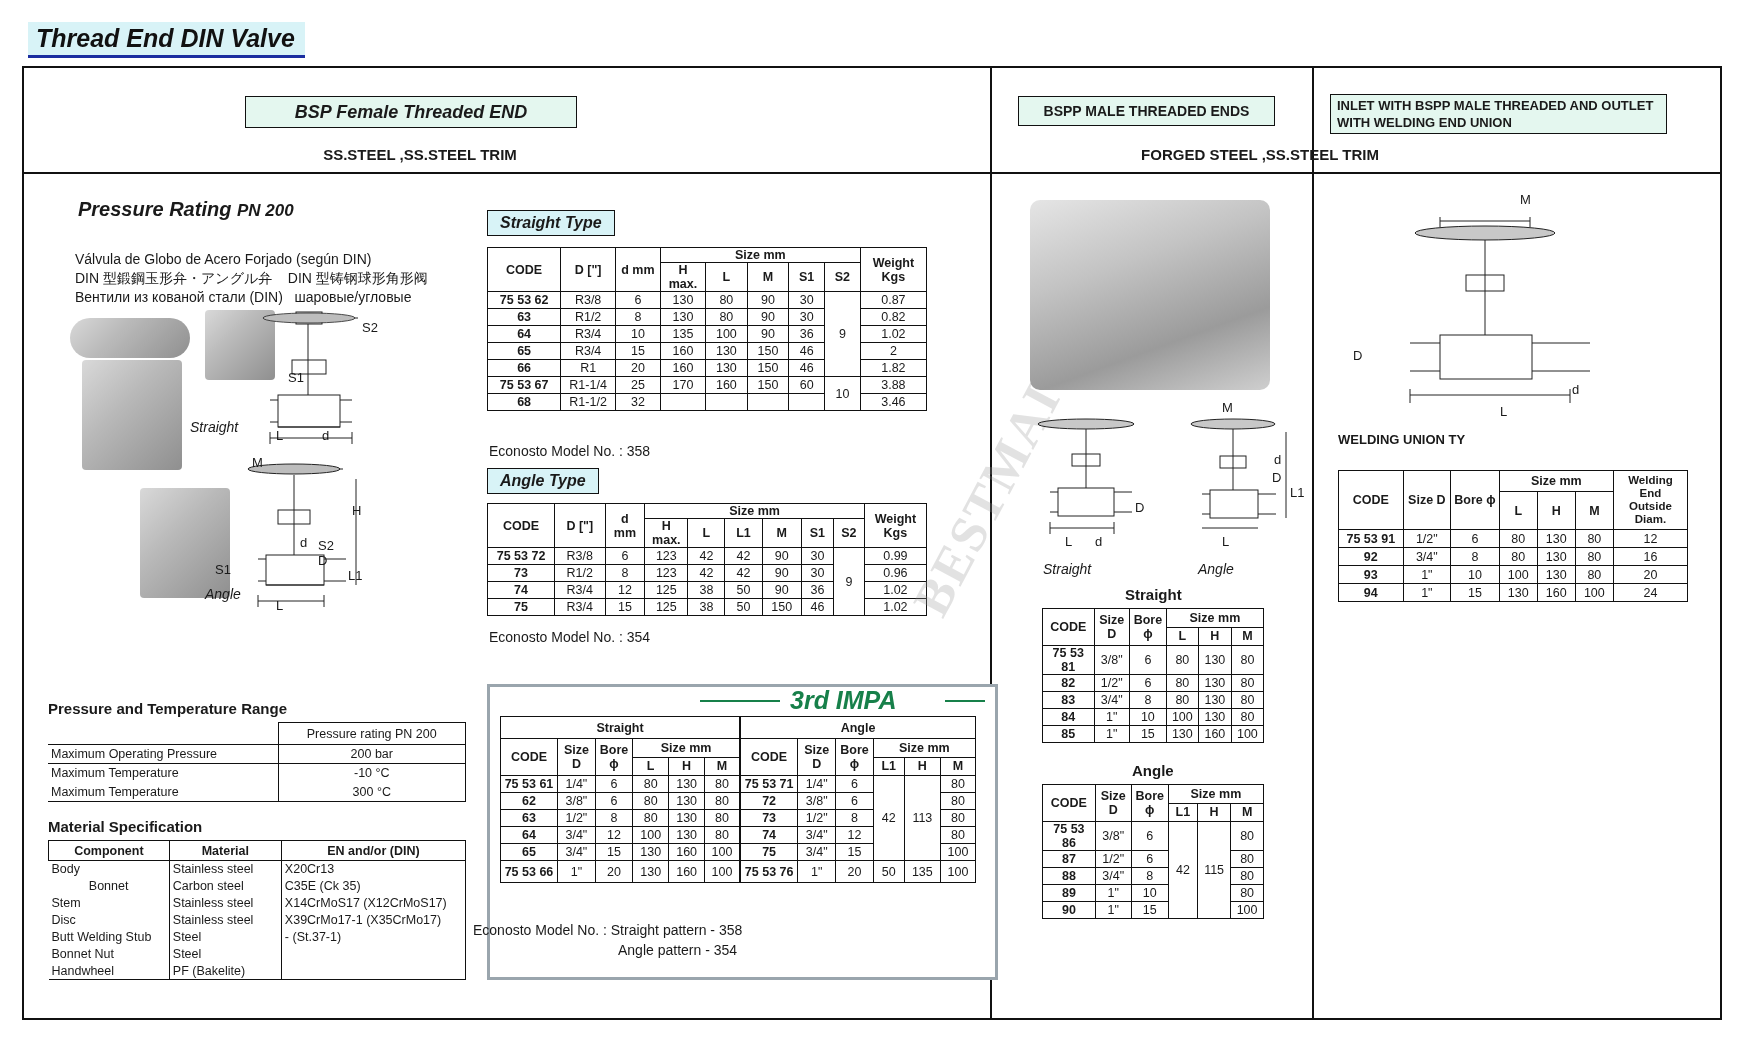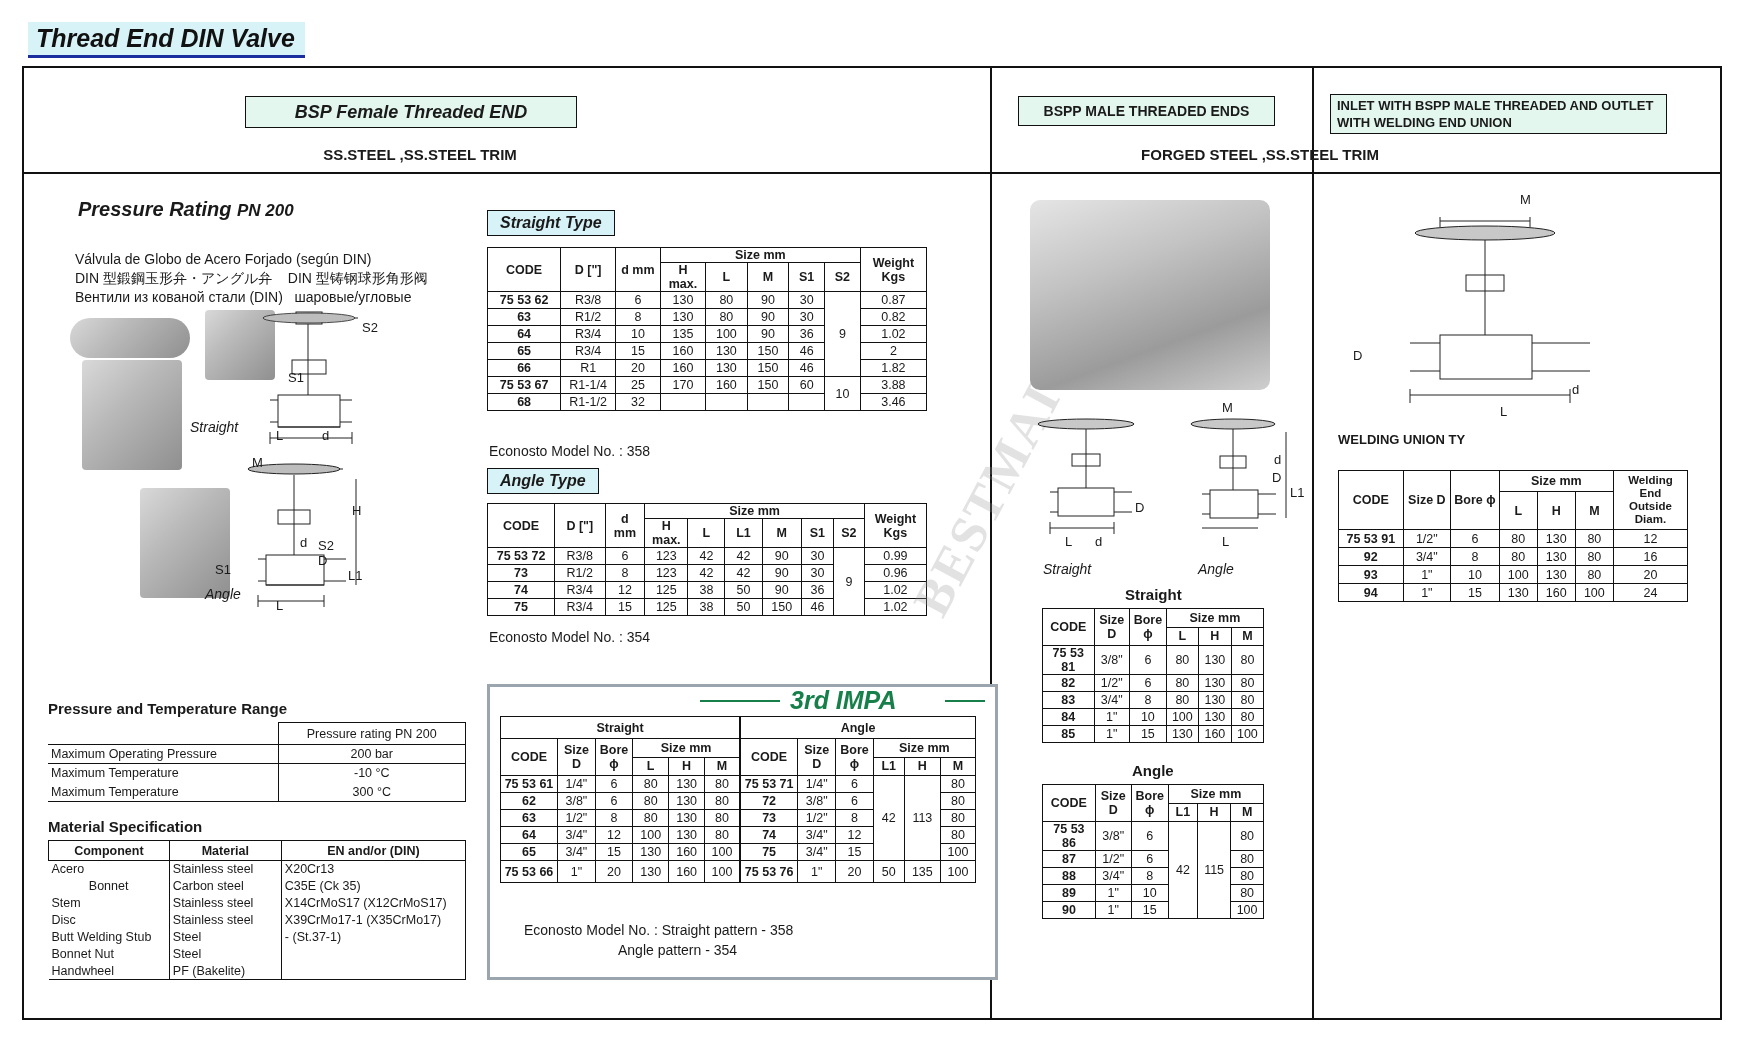--- a/index.html
+++ b/index.html
@@ -373,21 +373,21 @@
 
   <div class="sect-h" style="left:48px;top:818px;">Material Specification</div>
   <table class="dt" style="left:48px;top:840px;width:418px;">
     <tbody>
         <tr style="height:20px;">
       <th style="width:118px;">Component</th>
       <th style="width:110px;">Material</th>
       <th style="width:186px;">EN and/or (DIN)</th>
     </tr>
     <tr style="height:17px;">
-      <td style="text-align:left;border-left:none;border-bottom:none;">Acero</td>
+      <td style="text-align:left;border-left:none;border-bottom:none;">Body</td>
       <td style="text-align:left;border-bottom:none;">Stainless steel</td>
       <td style="text-align:left;border-bottom:none;">X20Cr13</td>
     </tr>
     <tr style="height:17px;">
       <td style="text-align:center;border-left:none;border-bottom:none;border-top:none;">Bonnet</td>
       <td style="text-align:left;border-bottom:none;border-top:none;">Carbon steel</td>
       <td style="text-align:left;border-bottom:none;border-top:none;">C35E (Ck 35)</td>
     </tr>
     <tr style="height:17px;">
       <td style="text-align:left;border-left:none;border-bottom:none;border-top:none;">Stem</td>
@@ -541,21 +541,21 @@
       <td class="bold">75 53 76</td>
       <td>1"</td>
       <td>20</td>
       <td>50</td>
       <td>135</td>
       <td>100</td>
     </tr>
   </tbody>
     </table>
 
-  <div class="model-no" style="left:524px;top:922px;">Econosto Model No. : Straight pattern - 358</div>
+  <div class="model-no" style="left:473px;top:922px;">Econosto Model No. : Straight pattern - 358</div>
   <div class="model-no" style="left:618px;top:942px;">Angle pattern   - 354</div>
 
   <div class="watermark">BESTMAI</div>
 
   <div class="photo" style="left:1030px;top:200px;width:240px;height:190px;border-radius:10px;
      background:linear-gradient(160deg,#e5e5e5 0%,#c3c3c3 35%,#9b9b9b 70%,#cfcfcf 100%);"></div>
 
   <div class="drawing" style="left:1020px;top:410px;">
     <svg width="150" height="130" viewBox="0 0 150 130">
       <g stroke="#222" fill="none" stroke-width="1">

